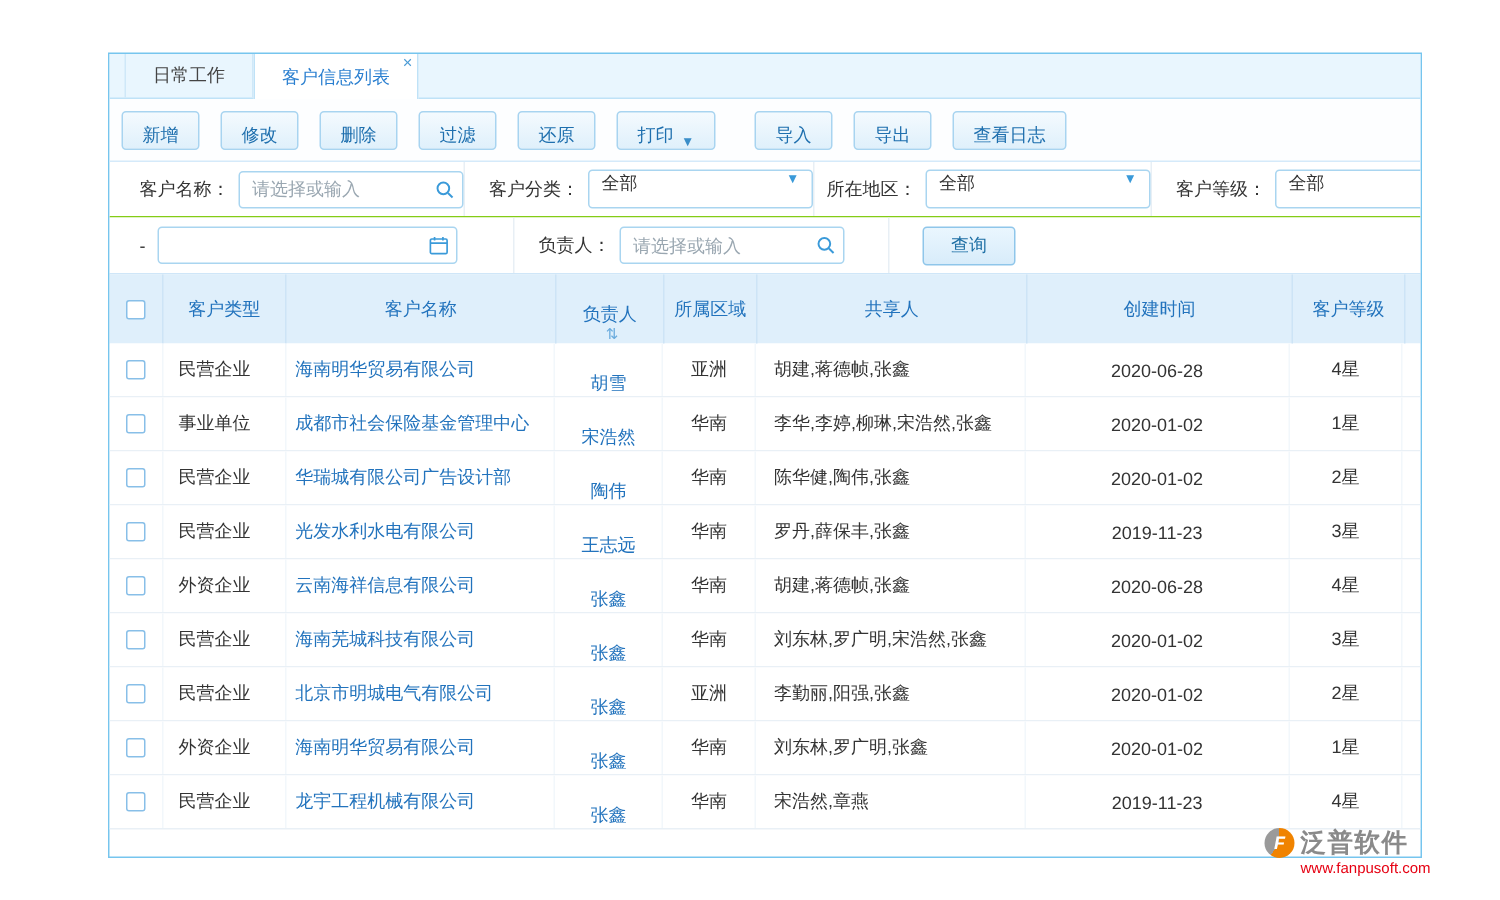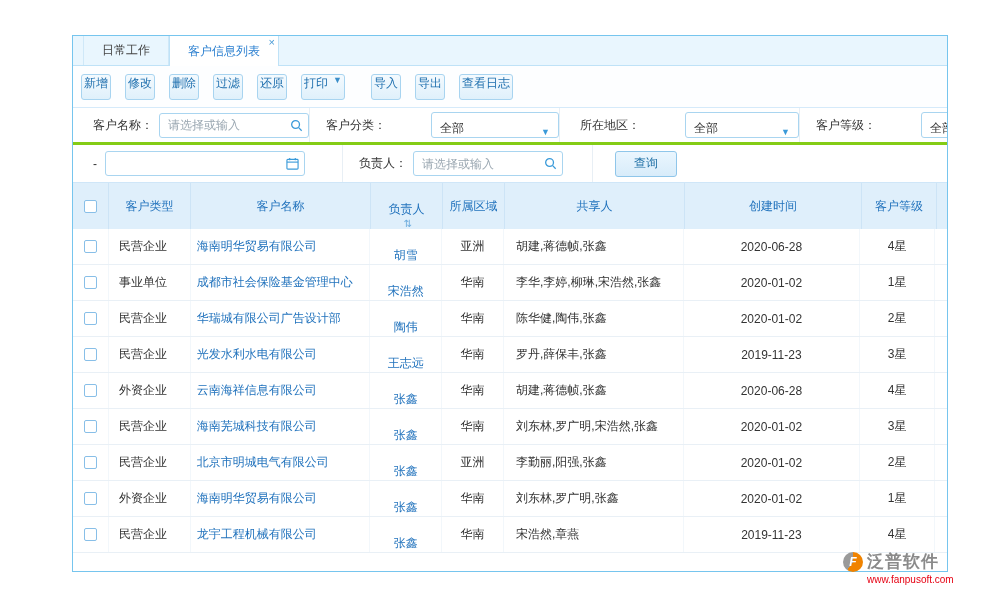--- a/index.html
+++ b/index.html
@@ -11,39 +11,39 @@
 
   
   .tabbar { height:30px; background:#e9f6fe; border-bottom:1px solid #bfe2f7; display:flex; align-items:stretch; padding-left:10px; }
   .tab { display:flex; align-items:center; padding:0 18px; color:#444; cursor:pointer; border-left:1px solid #cfe8f8; border-right:1px solid #cfe8f8; position:relative;justify-content:center; }
   .tab.active { background:#fff; color:#2a7fd0; border-left:1px solid #bfe2f7; border-right:1px solid #bfe2f7; margin-bottom:-1px; }
   .tab-close { position:absolute; top:1px; right:3px; font-size:11px; color:#4a9bd5; line-height:11px; cursor:pointer; }
 
   
   .toolbar { padding:8px 8px 7px 8px; border-bottom:1px solid #d5eafa; display:flex; align-items:center; background:#fdfeff; }
   .btn { background:linear-gradient(#f4fafe,#dff0fb); border:1px solid #a8d4f0; color:#1e6fae; border-radius:3px;
-         height:26px; padding:0 2px; margin-right:14px; display:inline-flex; align-items:flex-start; cursor:pointer; font-size:12px; }
+         height:26px; padding:0 13px; margin-right:14px; display:inline-flex; align-items:flex-end; cursor:pointer; font-size:12px; }
   .btn .caret { font-size:9px; margin-left:5px; color:#3a8ec9; }
   .btn.gap { margin-left:12px; }
 
   
   .filter-row { height:37px; display:flex; align-items:center; padding-left:20px; overflow:hidden; background:#fff; }
-  .filter-row.first { border-bottom:3px solid #84cc16; }
+  .filter-row.first { border-bottom:1px solid #84cc16; }
   .fcell { display:flex; align-items:center; height:100%; }
   .fcell.c1 { width:250px; border-right:1px solid #e8eff5; }
   .fcell.c2 { width:250px; border-right:1px solid #e8eff5; padding-left:16px; }
-  .fcell.c3 { width:240px; border-right:1px solid #e8eff5; padding-left:20px; }
+  .fcell.c3 { width:240px; border-right:1px solid #e8eff5; padding-left:8px; }
   .fcell.c4 { flex:1; padding-left:16px; }
   .flabel { margin-right:6px; white-space:nowrap; color:#333; }
   .input-wrap { position:relative; display:inline-flex; align-items:center; }
   .tinput { width:150px; height:25px; border:1px solid #a9d5f0; border-radius:3px; padding:0 26px 0 8px; font-size:12px; color:#333; outline:none; }
   .tinput::placeholder { color:#9aa7b1; }
   .icon-btn { position:absolute; right:6px; width:14px; height:14px; display:flex; align-items:center; justify-content:center; cursor:pointer; }
   .select { width:150px; height:26px; border:1px solid #a9d5f0; border-radius:3px; background:#fff; display:inline-flex;
-            align-items:flex-end; justify-content:space-between; padding:0 8px; cursor:pointer;margin-left:39px; }
+            align-items:flex-start; justify-content:space-between; padding:0 8px; cursor:pointer; }
   .select .sel-caret { font-size:9px; color:#3a9ad9; }
   .date-input { width:200px; }
   .dash { margin-right:8px; color:#333; }
   .query-btn { background:linear-gradient(#eaf6fe,#d8ecfa); border:1px solid #8fc6ea; color:#1c6ea4; border-radius:3px;
                height:26px; padding:0 18px; margin-left:22px; cursor:pointer; font-size:12px; }
 
   
   .grid { border-top:1px solid #cfe6f8; }
   .thead { display:flex; height:46px; background:#dfeffb; align-items:center; }
   .th { color:#2273bd; text-align:center; display:flex; align-items:center; justify-content:center; height:100%; border-right:1px solid #cde4f6; }

